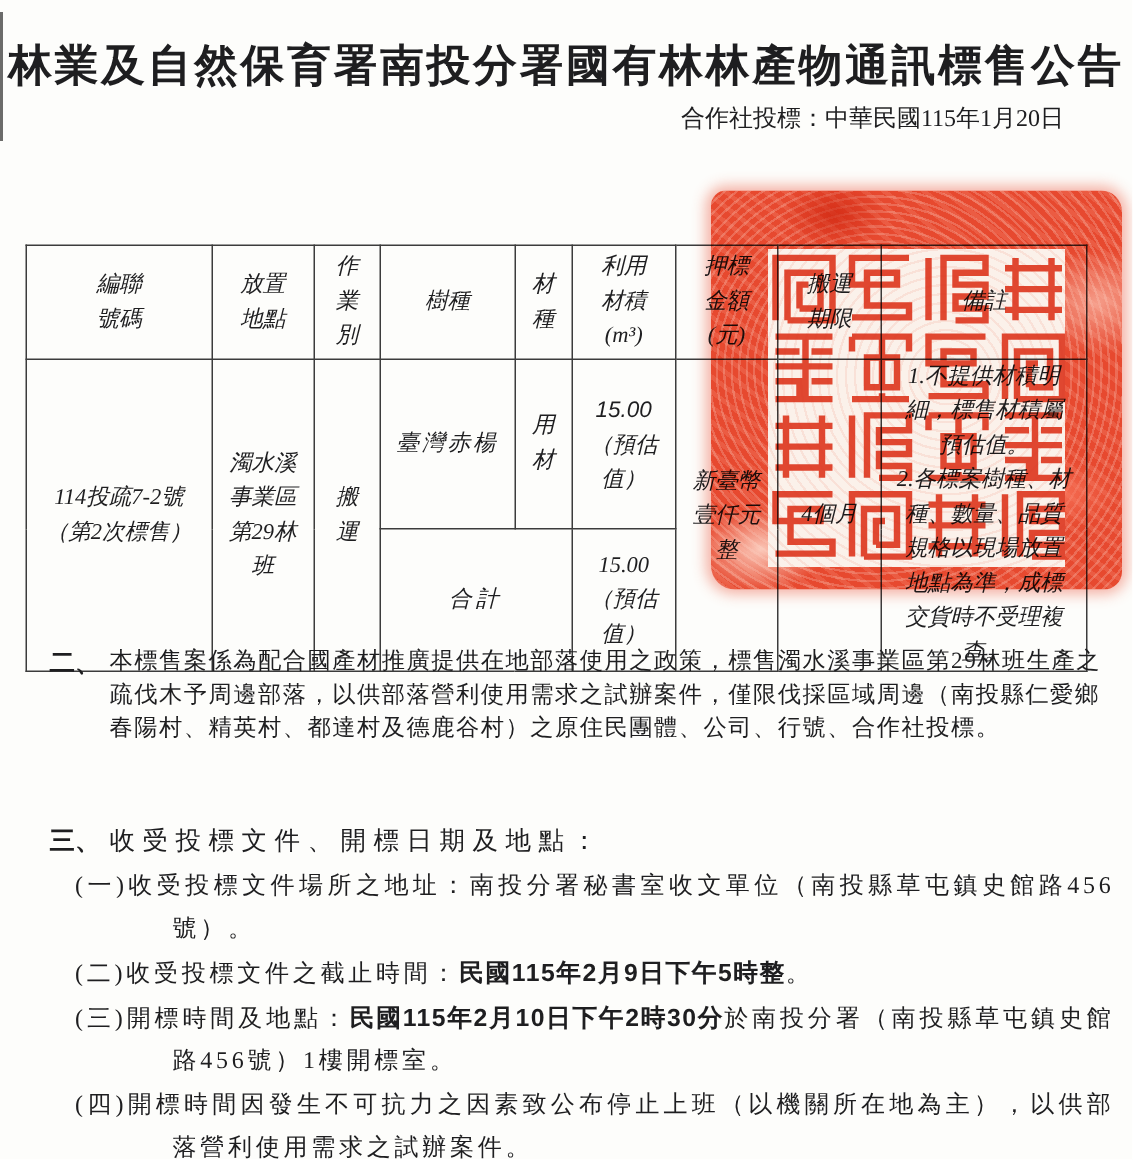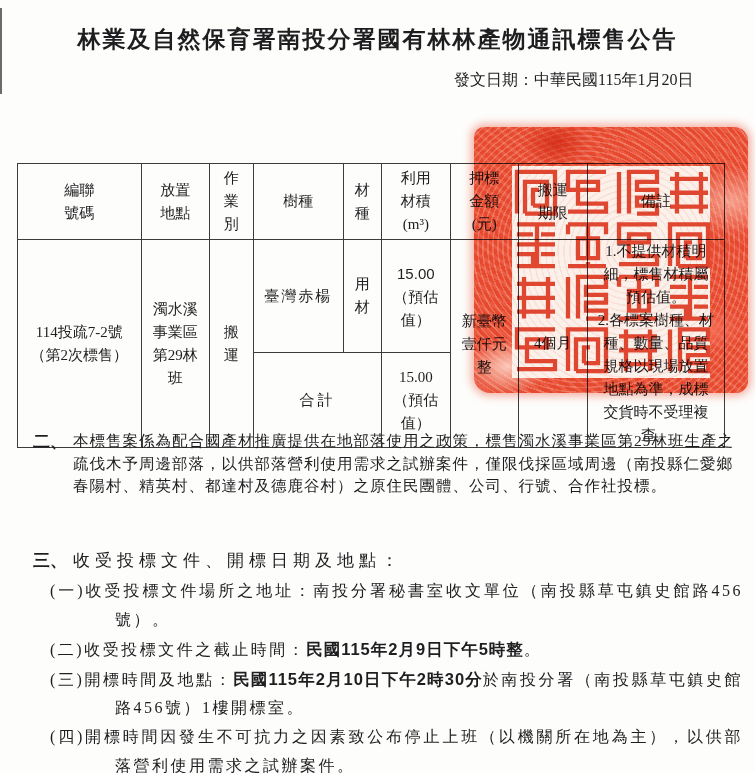--- a/index.html
+++ b/index.html
@@ -4,30 +4,30 @@
 <style>
   html,body{margin:0;padding:0;background:#ffffff;}
   .page{
     position:relative;width:755px;height:773px;overflow:hidden;
     background:#fdfdfb;color:#1e1e20;
     font-family:"Liberation Serif","DejaVu Serif",serif;
   }
   .artifact-line{position:absolute;left:0;top:8px;width:2px;height:86px;background:#3a3a3a;opacity:.75;}
 
   .title{position:absolute;top:24px;left:0;right:0;margin:0;text-align:center;
-    font-size:23px;font-weight:bold;letter-spacing:2px;}
+    font-size:29px;font-weight:bold;letter-spacing:2px;}
 
   .meta{position:absolute;left:454px;top:64px;font-size:16px;line-height:31px;}
   .meta-line{white-space:nowrap;}
 
   .sec1{position:absolute;left:33px;top:131px;font-size:17.5px;}
   .sec1 .s1-text{letter-spacing:8px;margin-left:10px;}
 
   table.sale-table{position:absolute;left:17px;top:163px;width:708px;
-    border-collapse:collapse;table-layout:fixed;}
+    border-collapse:collapse;table-layout:fixed;font-style:italic;}
   .sale-table th,.sale-table td{
     border:1px solid #3c3c3c;text-align:center;vertical-align:middle;
     font-weight:normal;white-space:pre-line;padding:0;font-size:15px;line-height:23px;}
   .sale-table thead tr{height:76px;}
   .row-a{height:100px;}
   .row-b{height:84px;}
   .cell-lot{font-size:15px;line-height:25px;}
   .cell-loc{line-height:26px;}
   .cell-op{font-size:16px;line-height:30px;}
   .cell-species{font-size:15.5px;letter-spacing:2px;}
@@ -80,21 +80,21 @@
 </head>
 <body>
 
 <div class="page">
 
   <div class="artifact-line"></div>
 
   <h1 class="title">林業及自然保育署南投分署國有林林產物通訊標售公告</h1>
 
   <div class="meta">
-    <div class="meta-line"><span>發文日期：</span><span>中華民國115年1月20日</span></div>
+    <div class="meta-line"><span>合作社投標：</span><span>中華民國115年1月20日</span></div>
   </div>
 
 
   <table class="sale-table">
     <colgroup>
       <col style="width:120px">
         <col style="width:66px">
         <col style="width:43px">
       <col style="width:87px">
         <col style="width:37px">

